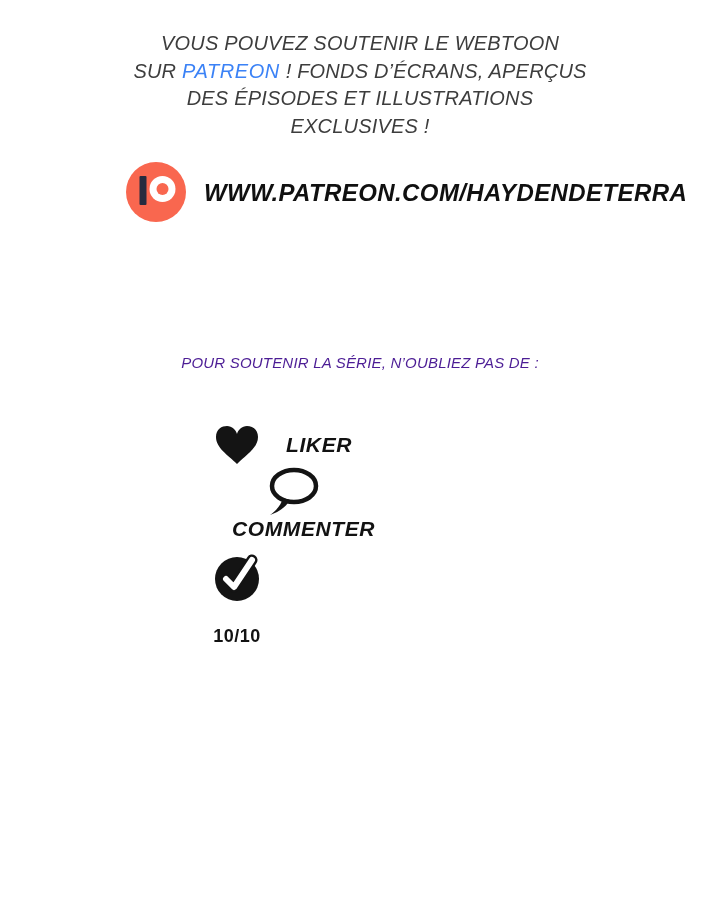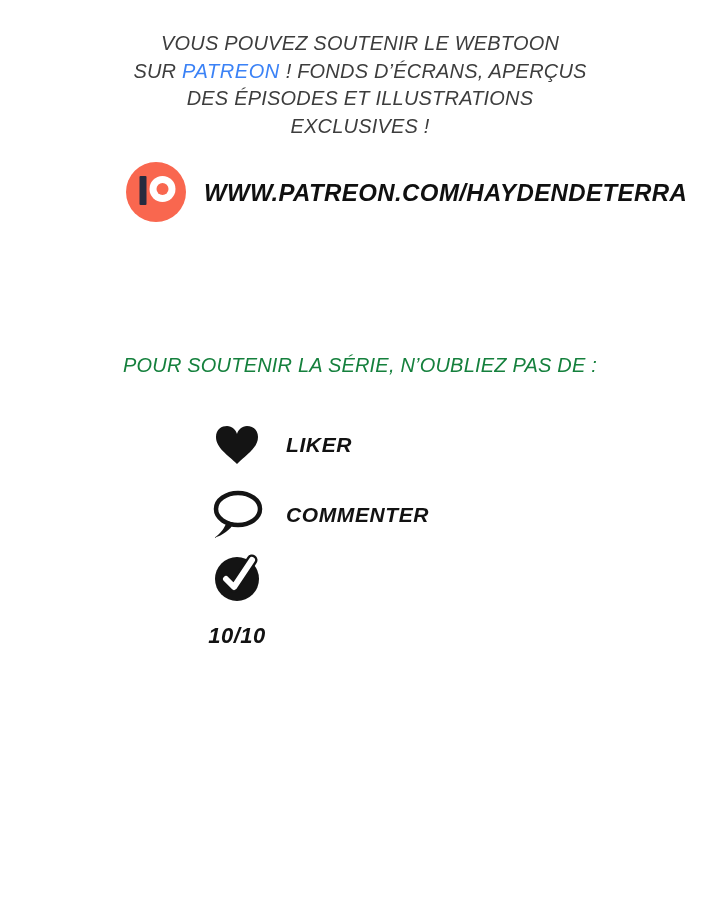--- a/index.html
+++ b/index.html
@@ -40,41 +40,41 @@
   .thanks {
     position: absolute; top: 247px; left: 0; width: 720px;
     text-align: center;
     font-size: 24px; font-weight: bold; font-style: italic;
     color: #0e0e0e; letter-spacing: 0.3px;
   }
   
   .support-heading {
     position: absolute; top: 338px; left: 0; width: 720px;
     text-align: center;
-    font-size: 20px; font-style: italic;
-    color: #15803d; letter-spacing: 0.2px;
+    font-size: 15px; font-style: italic;
+    color: #4c1d95; letter-spacing: 0.2px;
   }
   
   .action-row { position: absolute; left: 210px; display: flex; align-items: center; }
   .row-1 { top: 404px; height: 50px; }
-  .row-2 { top: 472px; height: 54px; }
+  .row-2 { top: 451px; height: 54px; flex-direction: column; }
   .row-3 { top: 534px; height: 52px; }
   .row-4 { top: 604px; height: 32px; }
   .icon-cell {
     width: 54px; display: flex; justify-content: center; align-items: center;
     flex: none;
   }
   .action-label {
     margin-left: 22px;
     font-size: 21px; font-weight: bold; font-style: italic;
     color: #121212; letter-spacing: 0.6px;
     white-space: nowrap;
   }
   .rating-text {
-    font-size: 22px; font-weight: bold; font-style: italic;
+    font-size: 18px; font-weight: bold; 
     color: #121212; letter-spacing: 0.5px;
   }
   
   .outro {
     position: absolute; top: 694px; left: 0; width: 720px;
     text-align: center;
     font-size: 20px; font-style: italic;
     color: #555557; letter-spacing: 0.2px;
     line-height: 28.5px;
   }

